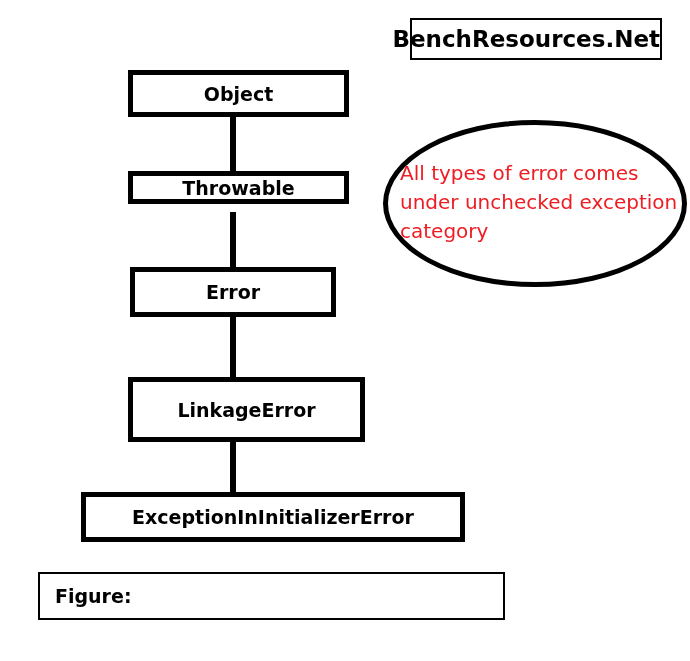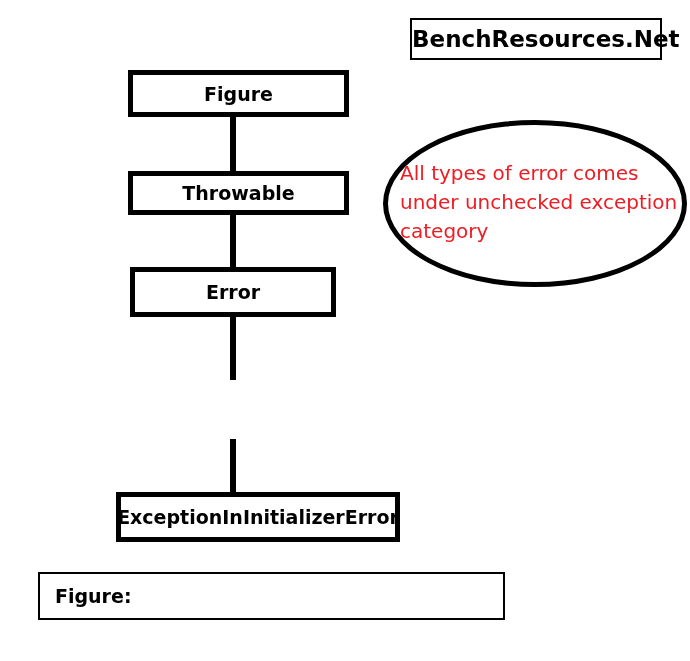--- a/index.html
+++ b/index.html
@@ -17,43 +17,43 @@
     overflow: hidden;
   }
 
   
   .brand-box {
     position: absolute;
     left: 410px; top: 18px;
     width: 252px; height: 42px;
     border: 2px solid #000;
     box-sizing: border-box;
-    display: flex; align-items: center; justify-content: flex-start;
+    display: flex; align-items: center; justify-content: flex-end;
     font-weight: bold;
     font-size: 23px;
     white-space: nowrap;
   }
 
   
   .node {
     position: absolute;
     border: 5px solid #000;
     box-sizing: border-box;
     background: #ffffff;
     display: flex; align-items: center; justify-content: center;
     font-weight: bold;
     font-size: 19px;
     white-space: nowrap;
     z-index: 2;
   }
   .node-object    { left: 128px; top: 70px;  width: 221px; height: 47px; }
-  .node-throwable { left: 128px; top: 171px; width: 221px; height: 44px; }
+  .node-throwable { left: 128px; top: 171px; width: 221px; height: 33px; }
   .node-error     { left: 130px; top: 267px; width: 206px; height: 50px; }
   .node-linkage   { left: 128px; top: 377px; width: 237px; height: 65px; }
-  .node-eiie      { left: 81px;  top: 492px; width: 284px; height: 50px; margin-left: 35px; }
+  .node-eiie      { left: 81px;  top: 492px; width: 384px; height: 50px; }
 
   
   .connector {
     position: absolute;
     left: 230px;
     width: 6px;
     background: #000;
     z-index: 1;
   }
   .connector-1 { top: 114px; height: 60px; }
@@ -102,34 +102,37 @@
 </head>
 <body>
 
 <div class="canvas">
 
   <div class="brand-box">
     <span>BenchResources.Net</span>
   </div>
 
   <div class="node node-object">
-    <span>Figure</span>
+    <span>Object</span>
   </div>
   <div class="connector connector-1"></div>
 
   <div class="node node-throwable">
     <span>Throwable</span>
   </div>
   <div class="connector connector-2"></div>
 
   <div class="node node-error">
     <span>Error</span>
   </div>
   <div class="connector connector-3"></div>
 
+  <div class="node node-linkage">
+    <span>LinkageError</span>
+  </div>
   <div class="connector connector-4"></div>
 
   <div class="node node-eiie">
     <span>ExceptionInInitializerError</span>
   </div>
 
   <div class="ellipse"></div>
   <div class="annotation-text" style="color: rgb(238, 28, 35);">
     <div>All types of error comes</div>
     <div>under unchecked exception</div>

